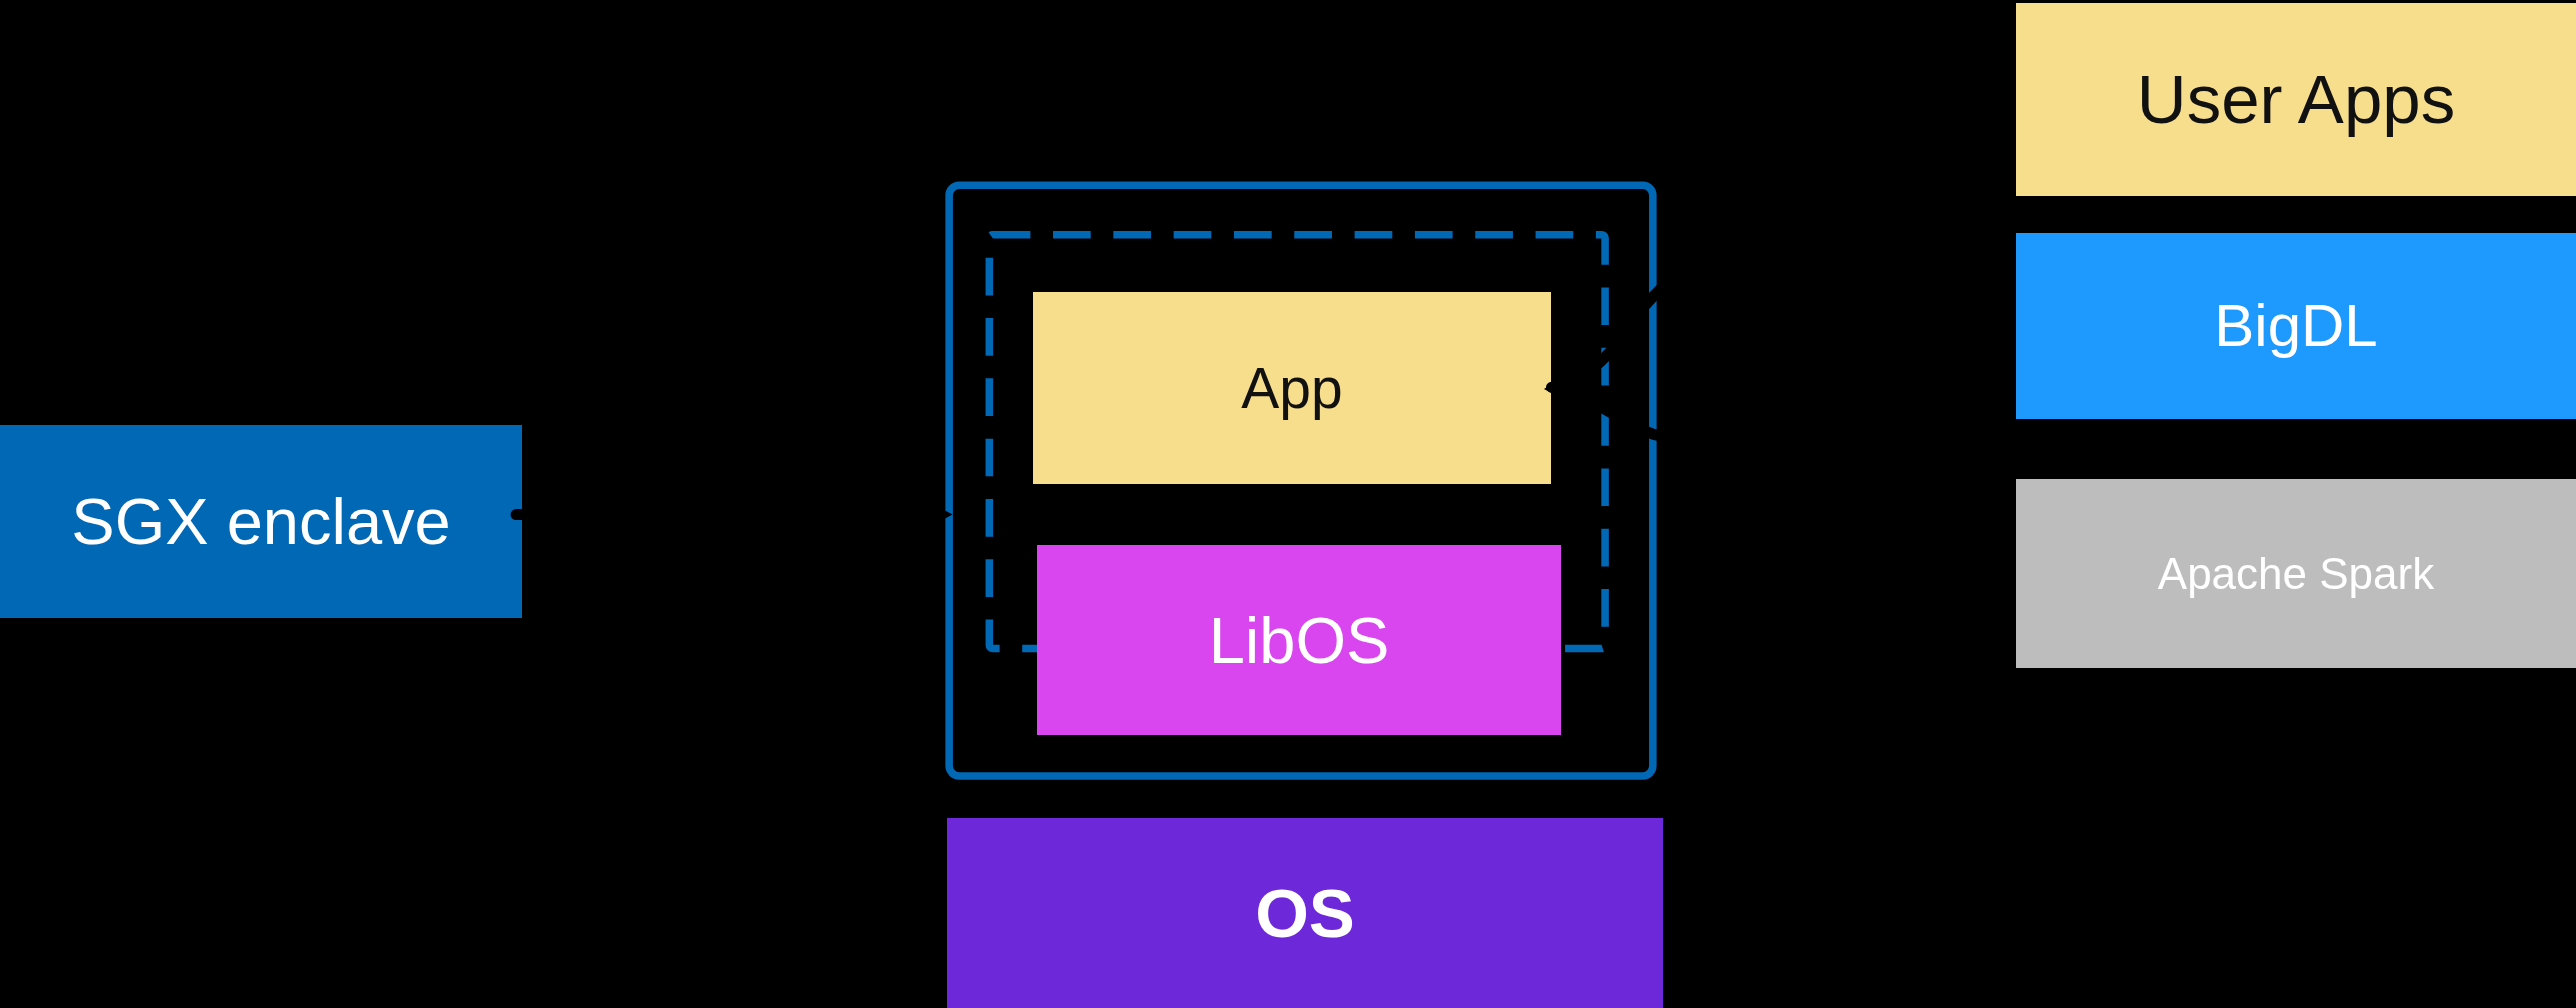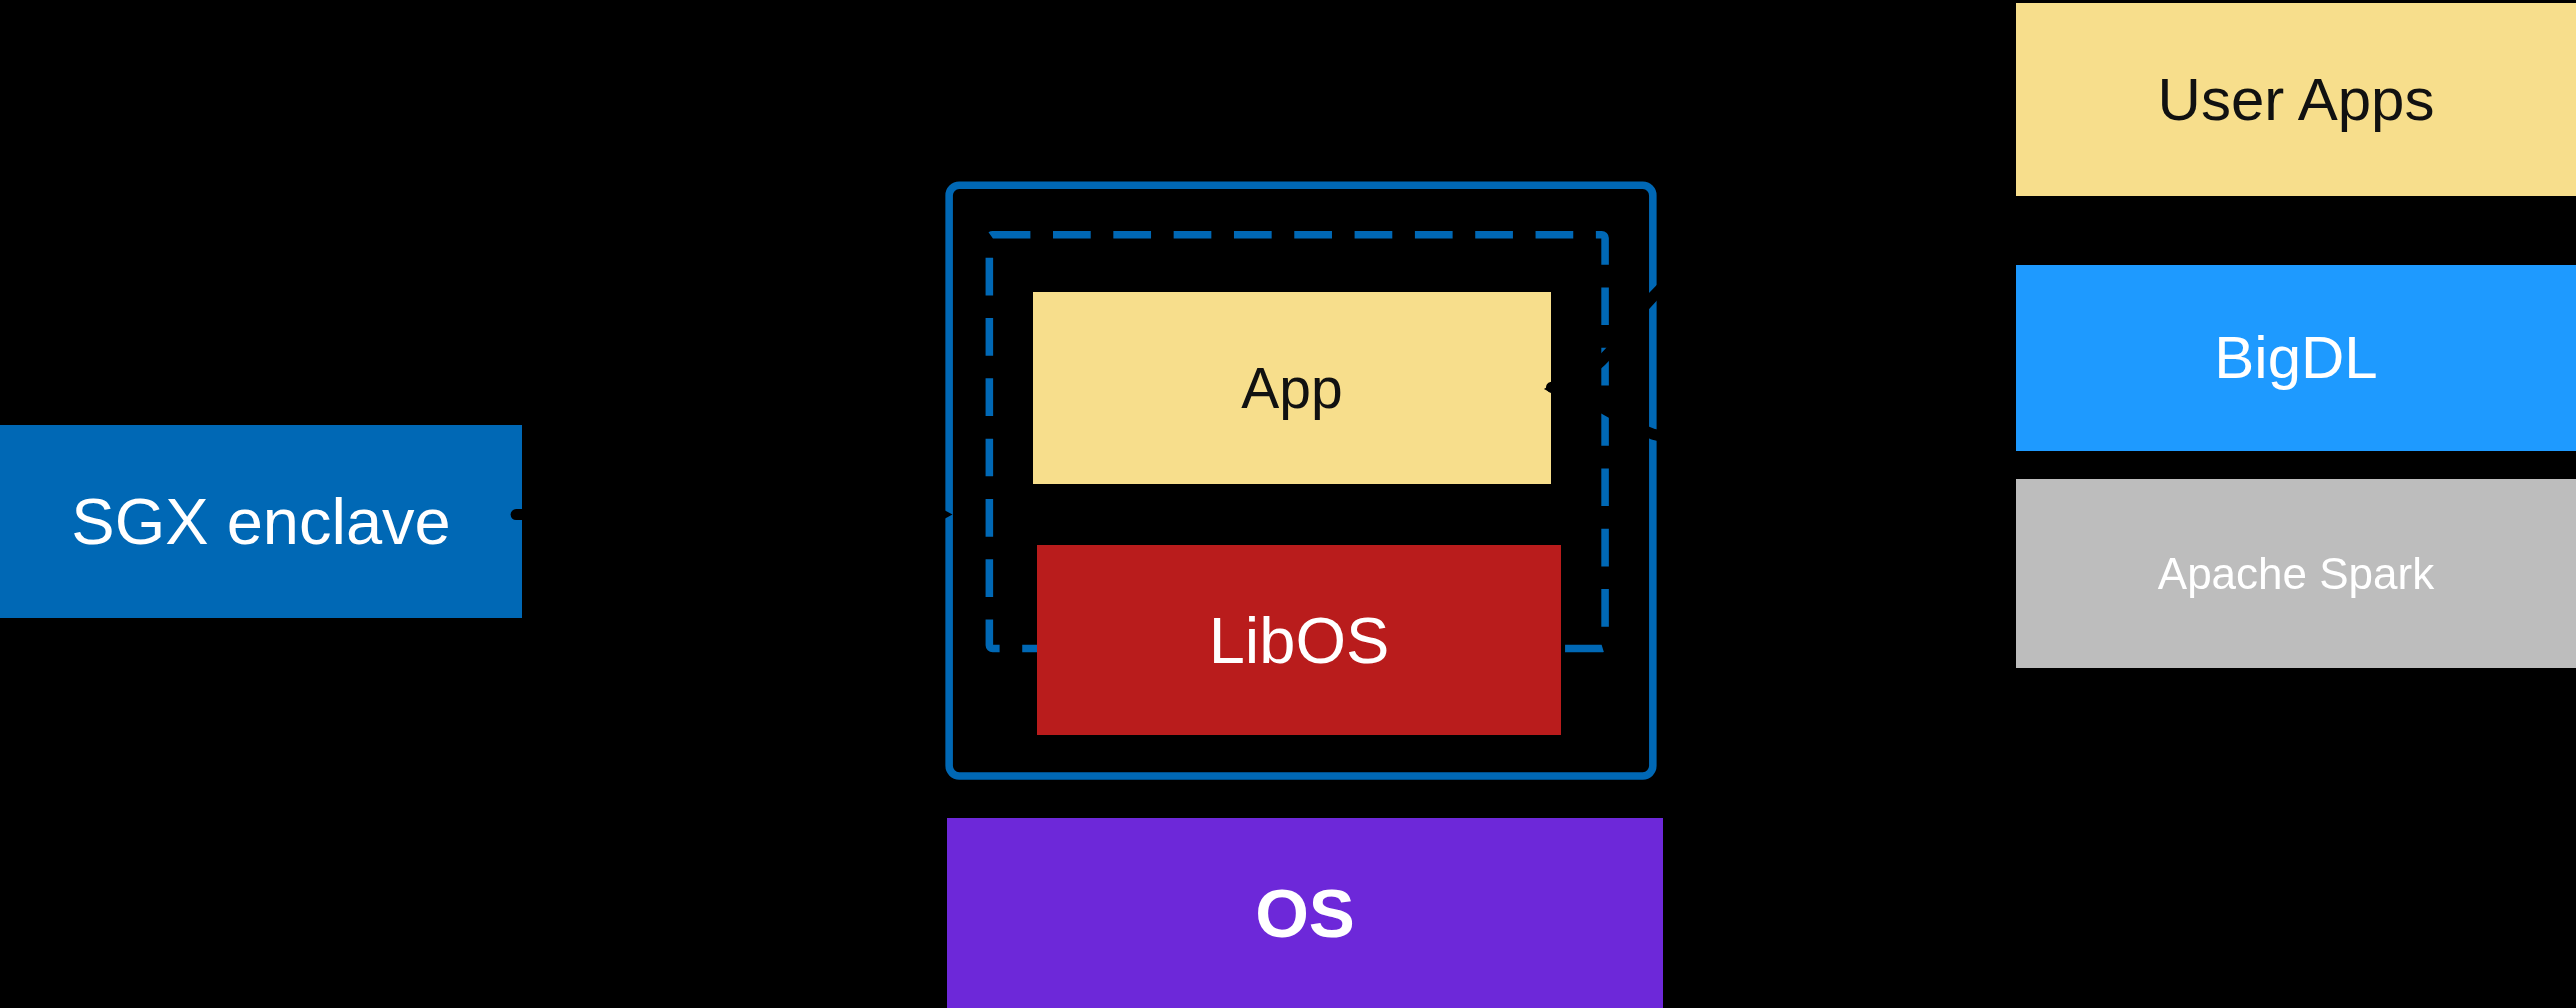--- a/index.html
+++ b/index.html
@@ -28,31 +28,31 @@
     width: 2576px;
     height: 1009px;
   }
   
   #borders   { z-index: 1; }
   .box       { z-index: 2; }
   #arrows    { z-index: 3; }
 
   #sgx-box    { left: 0px;    top: 425px; width: 522px; height: 193px; background: #0068B5; }
   #app-box    { left: 1033px; top: 292px; width: 518px; height: 192px; background: #F7DE8C; }
-  #libos-box  { left: 1037px; top: 545px; width: 524px; height: 190px; background: #b91c1c; }
+  #libos-box  { left: 1037px; top: 545px; width: 524px; height: 190px; background: #d946ef; }
   #os-box     { left: 947px; top: 818px; width: 716px; height: 190px; background: #6d28d9; }
   #userapps-box { left: 2016px; top: 3.4px;   width: 560px; height: 193px; background: #F7DE8C; }
-  #bigdl-box    { left: 2016px; top: 233px; width: 560px; height: 186px; background: #1E9AFF; margin-top: 32px; }
+  #bigdl-box    { left: 2016px; top: 233px; width: 560px; height: 186px; background: #1E9AFF; }
   #spark-box    { left: 2016px; top: 479px; width: 560px; height: 189px; background: #BDBDBD; }
 
   #sgx-box .label      { color: #FFFFFF; font-size: 65px; }
   #app-box .label      { color: #111111; font-size: 57px; }
   #libos-box .label    { color: #FFFFFF; font-size: 65px; }
   #os-box .label       { color: #FFFFFF; font-size: 69px; font-weight: bold; }
-  #userapps-box .label { color: #111111; font-size: 60px; }
+  #userapps-box .label { color: #111111; font-size: 69px; }
   #bigdl-box .label    { color: #FFFFFF; font-size: 60px; }
   #spark-box .label    { color: #FFFFFF; font-size: 44px; }
 </style>
 </head>
 <body>
 
 <div id="stage">
 
   <svg id="borders" class="layer" viewBox="0 0 3075 1204" width="2576" height="1009">
     <rect x="1133" y="221" width="840" height="705" rx="12" fill="none" stroke="#0068B5" stroke-width="9"></rect>

